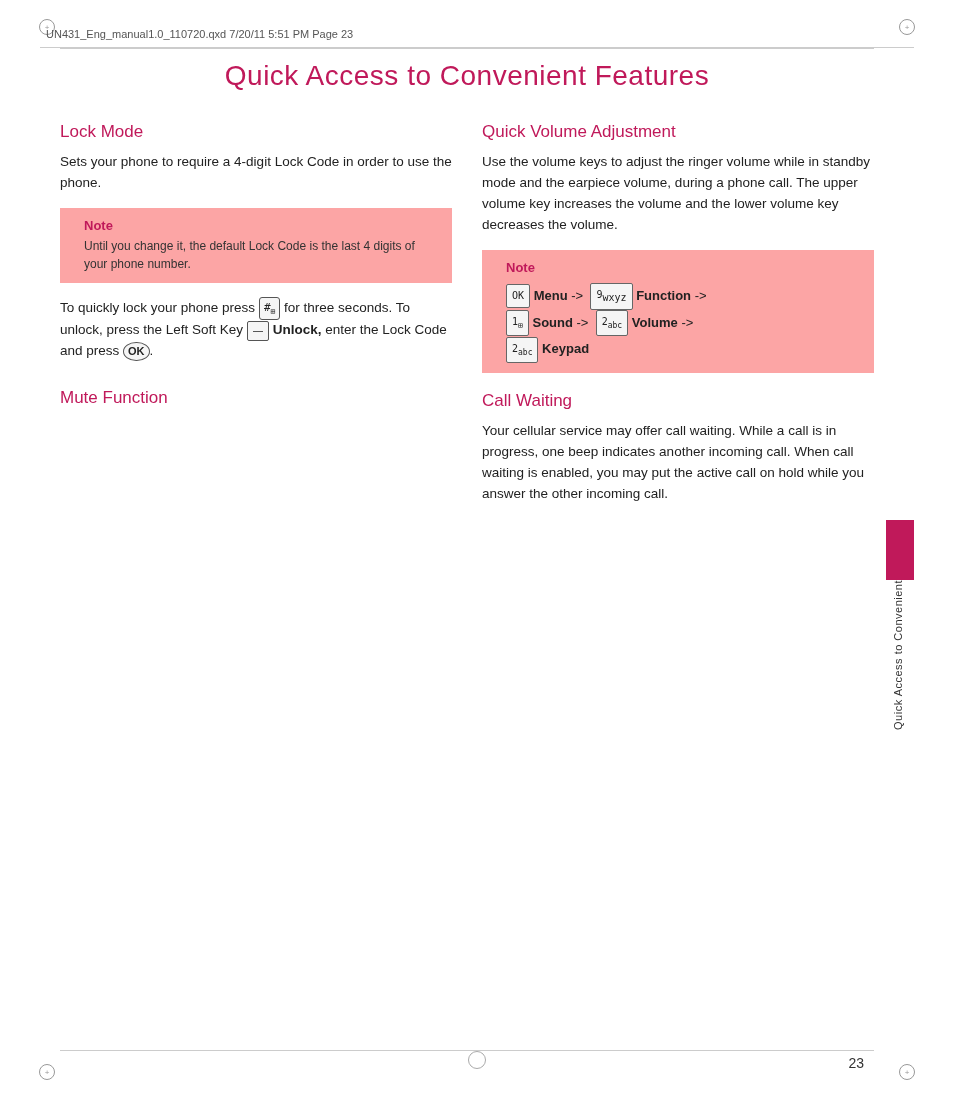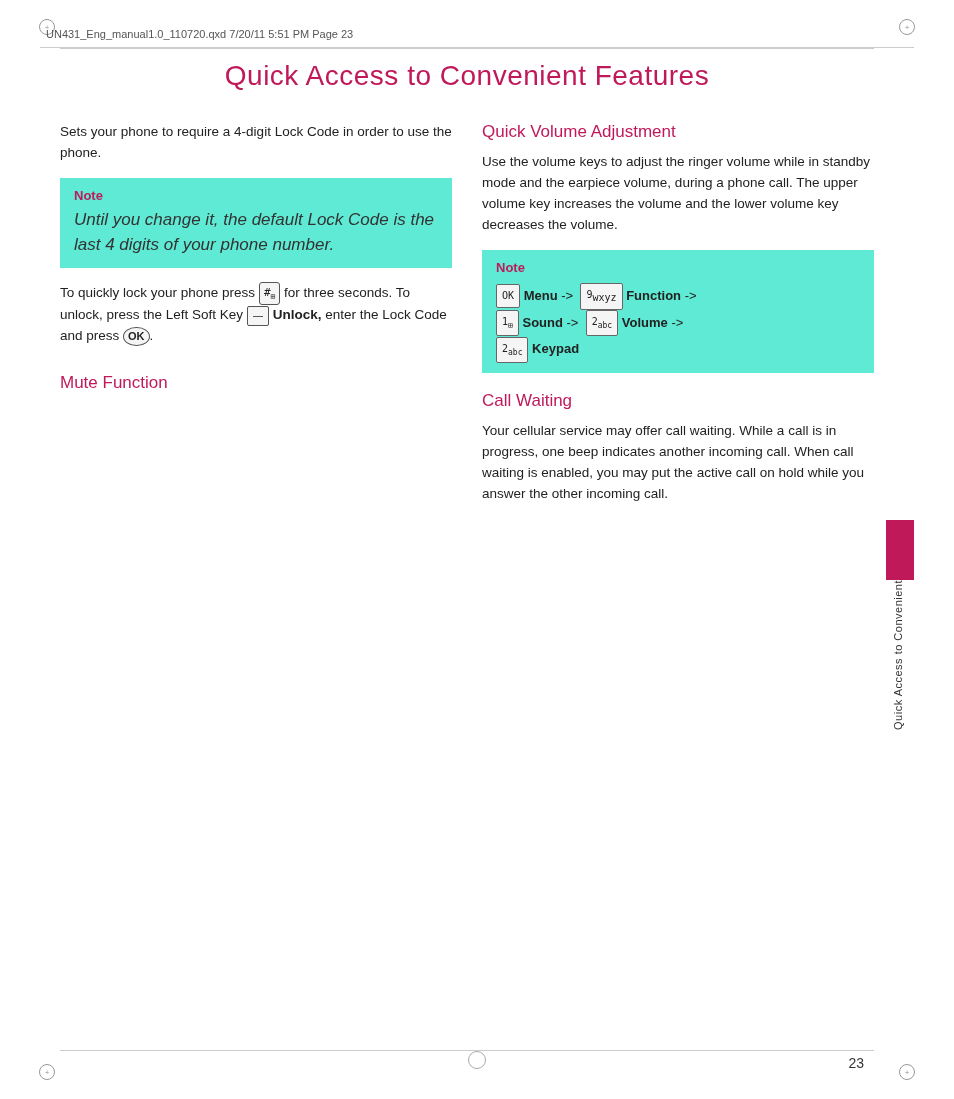--- a/index.html
+++ b/index.html
@@ -82,38 +82,37 @@
     }
 
     .section-body {
       font-size: 13.5px;
       line-height: 1.55;
       color: #222;
       margin-bottom: 14px;
     }
 
     .note-box {
-      background: #5eead4;
+      background: #fca5a5;
       border: none;
-      padding: 10px 14px;
+      padding: 10px 24px;
       margin-bottom: 14px;
     }
 
     .note-title {
       font-size: 13px;
       font-weight: bold;
       color: #c0195a;
       margin-bottom: 4px;
     }
 
     .note-body {
-      font-size: 17px;
+      font-size: 12px;
       line-height: 1.5;
       color: #333;
-      font-style: italic;
     }
 
     .key-icon {
       display: inline-block;
       border: 1px solid #555;
       border-radius: 3px;
       padding: 1px 4px;
       font-size: 11px;
       font-family: monospace;
       background: #f5f5f5;
@@ -247,20 +246,21 @@
 
 <div class="main-content">
 
   <h1 class="page-title">Quick Access to Convenient Features</h1>
 
   <div class="two-col">
 
     <div class="col-left">
 
       <div>
+        <div class="section-title">Lock Mode</div>
         <div class="section-body">Sets your phone to require a 4-digit Lock Code in order to use the phone.</div>
 
         <div class="note-box">
           <div class="note-title">Note</div>
           <div class="note-body">Until you change it, the default Lock Code is the last 4 digits of your phone number.</div>
         </div>
 
         <div class="section-body">
           <span>To quickly lock your phone press</span>
           <span class="key-icon">#<sub style="font-size:8px;">⊞</sub></span>

